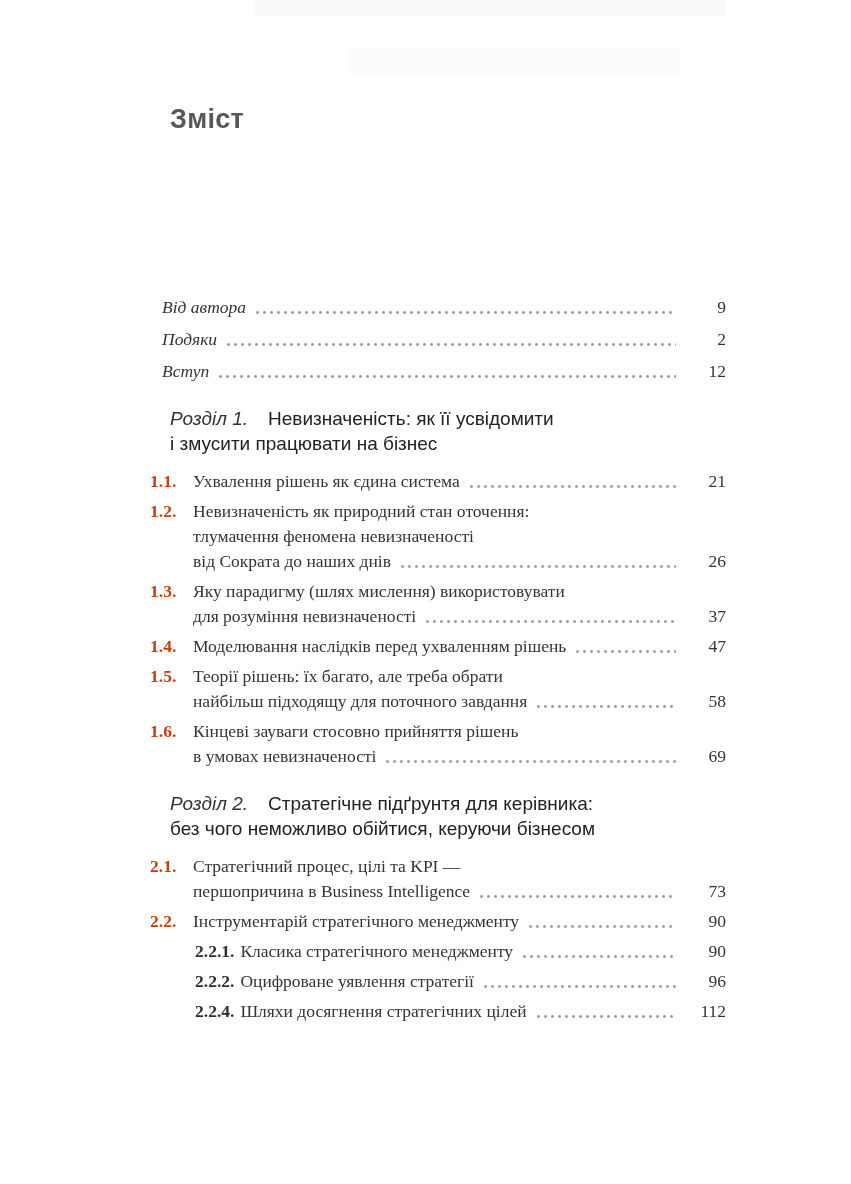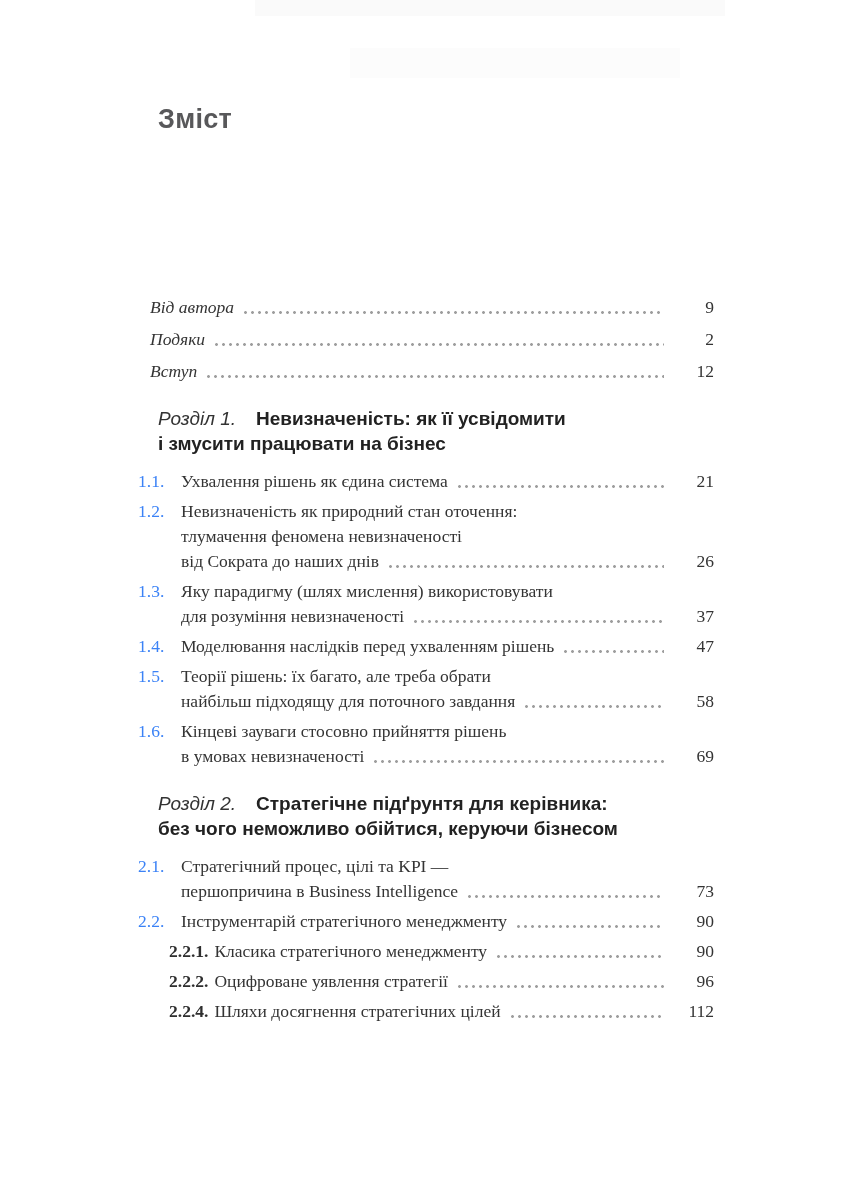--- a/index.html
+++ b/index.html
@@ -10,21 +10,21 @@
     background: #ffffff;
     overflow: hidden;
     font-family: "Liberation Serif", serif;
     color: #343434;
   }
   
   .artifact { position: absolute; pointer-events: none; }
   .artifact.a1 { left: 255px; top: 0; width: 470px; height: 16px; background: #fafafa; }
   .artifact.a2 { left: 350px; top: 48px; width: 330px; height: 30px; background: #fcfcfc; }
 
-  .content { position: absolute; left: 138px; top: 0; width: 576px; }
+  .content { position: absolute; left: 150px; top: 0; width: 576px; }
 
   .doc-title {
     margin: 103px 0 0 20px;
     font-family: "Liberation Sans", sans-serif;
     font-weight: bold;
     font-size: 27px;
     line-height: 32px;
     color: #58585a;
     letter-spacing: 0.3px;
   }
@@ -62,31 +62,31 @@
   }
 
   .heading {
     margin: 22px 0 13px 20px;
     font-family: "Liberation Sans", sans-serif;
     font-size: 19px;
     line-height: 25px;
     color: #222222;
   }
   .hlabel { font-style: italic; font-weight: normal; color: #333333; margin-right: 20px; }
-  .hline b { font-weight: bold; }
+  .hline b { font-weight: normal; }
 
   .entry {
     display: flex;
     margin-bottom: 5px;
     font-size: 17.5px;
     line-height: 25px;
   }
-  .num { flex: none; width: 33px; font-weight: normal; align-self: flex-start; color: #3b82f6; }
+  .num { flex: none; width: 33px; font-weight: bold; align-self: flex-start; color: #c2410c; }
   .etext { flex: 1 1 auto; min-width: 0; margin-left: 10px; }
-  .entry.sub .etext { margin-left: 31px; }
+  .entry.sub .etext { margin-left: 45px; }
   .ninline { font-weight: bold; color: #2e2e2e; margin-right: 6px; }
   .line.last { display: flex; align-items: flex-end; }
   .ltext { flex: none; }
 </style>
 </head>
 <body>
 
 <div class="page-wrap">
   <div class="artifact a1"></div>
   <div class="artifact a2"></div>

